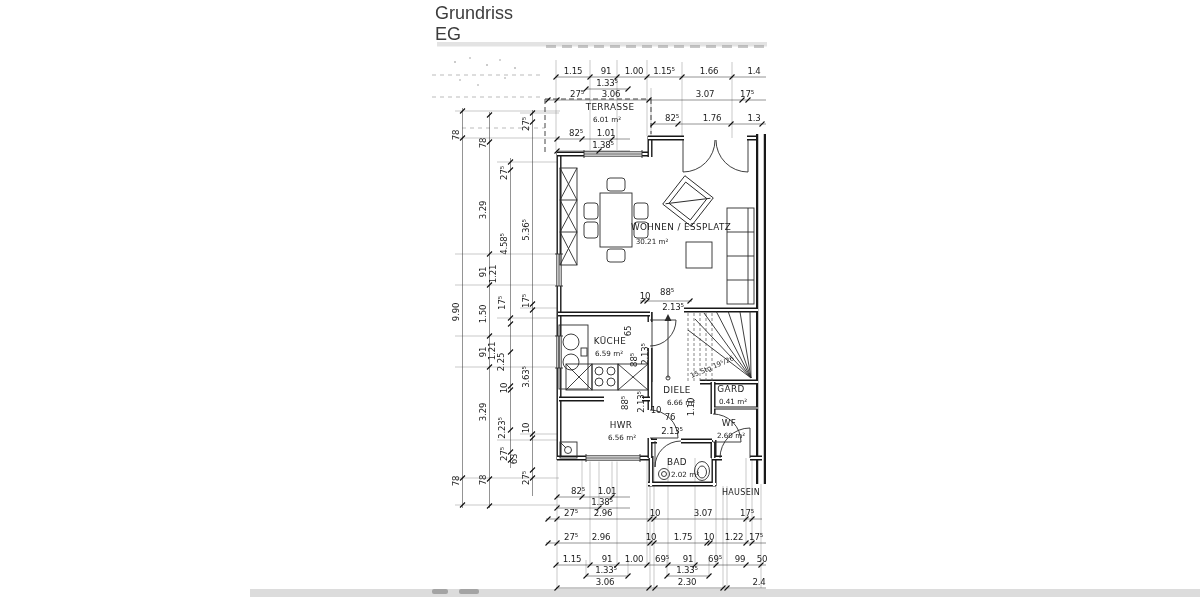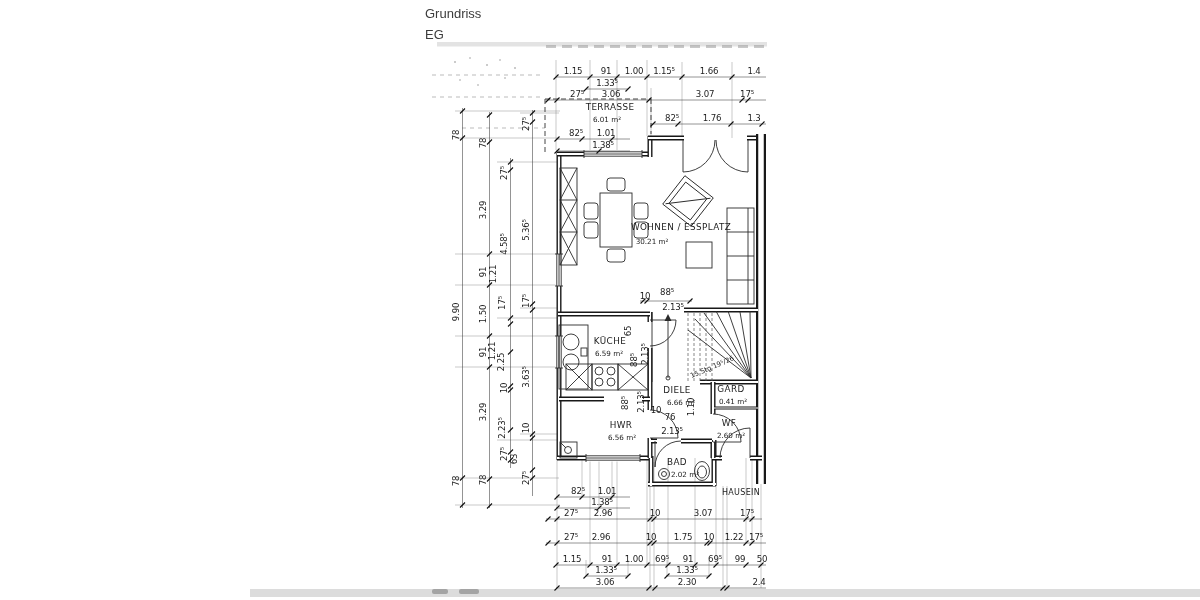--- a/index.html
+++ b/index.html
@@ -1,18 +1,18 @@
 <!DOCTYPE html>
 <html><head>
 <meta charset="utf-8">
 <style>
   html,body{margin:0;padding:0}
   body{width:1200px;height:600px;background:#fff;position:relative;overflow:hidden;
        font-family:"DejaVu Sans",sans-serif}
-  .hdr{position:absolute;left:425px;top:3px;color:#3c3c3c;font-size:13px;
+  .hdr{position:absolute;left:435px;top:3px;color:#3c3c3c;font-size:18px;
        font-family:"Liberation Sans",sans-serif;line-height:21px}
   .hdr .t2{margin-top:0px}
   svg#plan{position:absolute;left:0;top:0}
   .wall{stroke:#181818;stroke-width:5;fill:none}
   .wallf{stroke:#fff;stroke-width:2.2;fill:none}
   .pwall{stroke:#181818;stroke-width:10;fill:none}
   .pwallf{stroke:#fff;stroke-width:5.5;fill:none}
   .thinw{stroke:#181818;stroke-width:3;fill:none}
   .thinwf{stroke:#fff;stroke-width:1.2;fill:none}
   .thin{stroke:#2a2a2a;stroke-width:0.9;fill:none}

